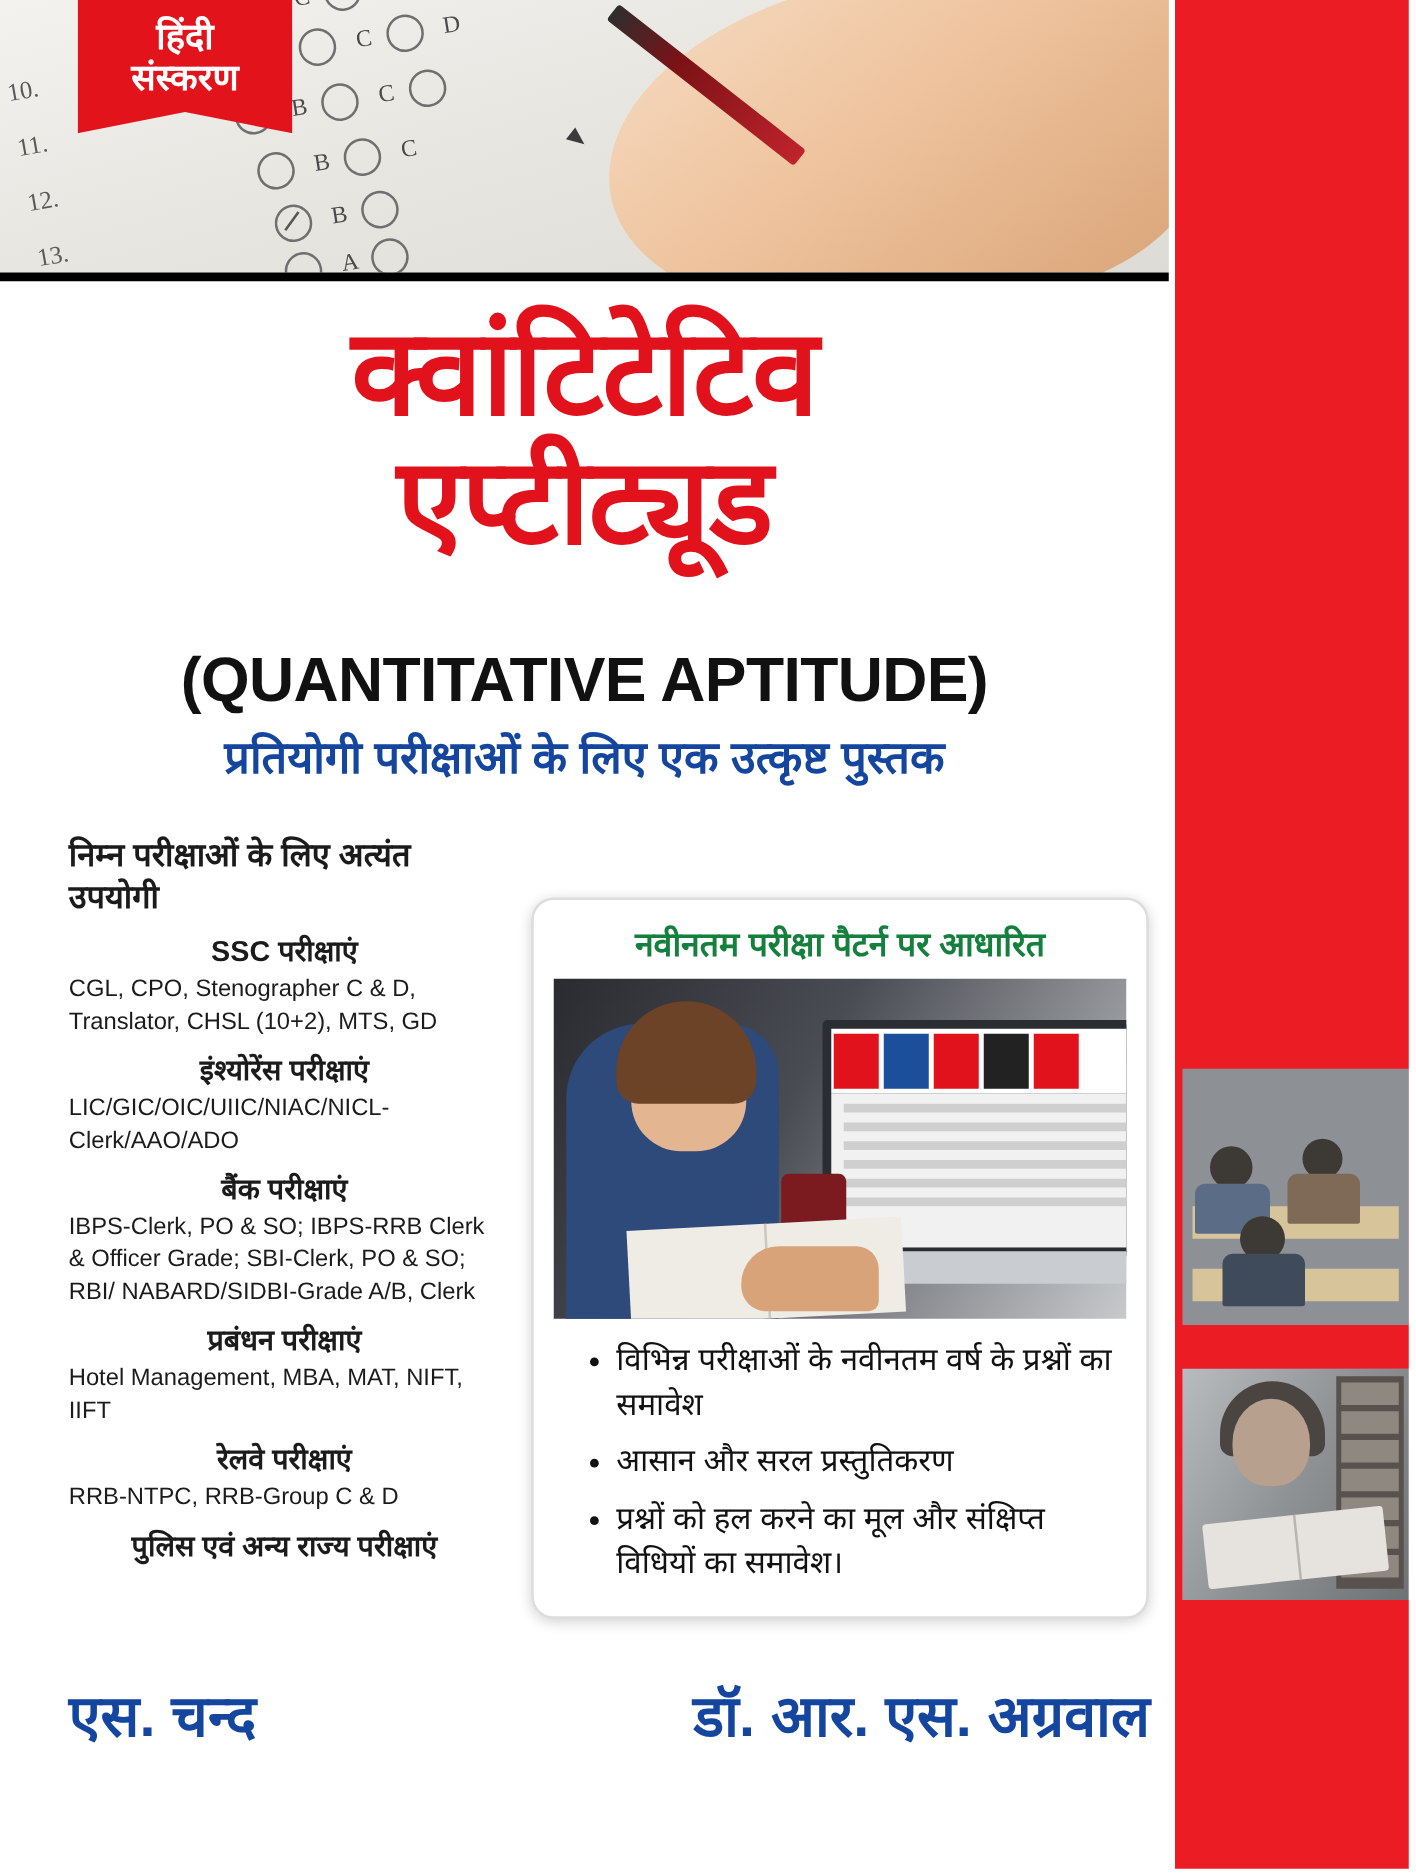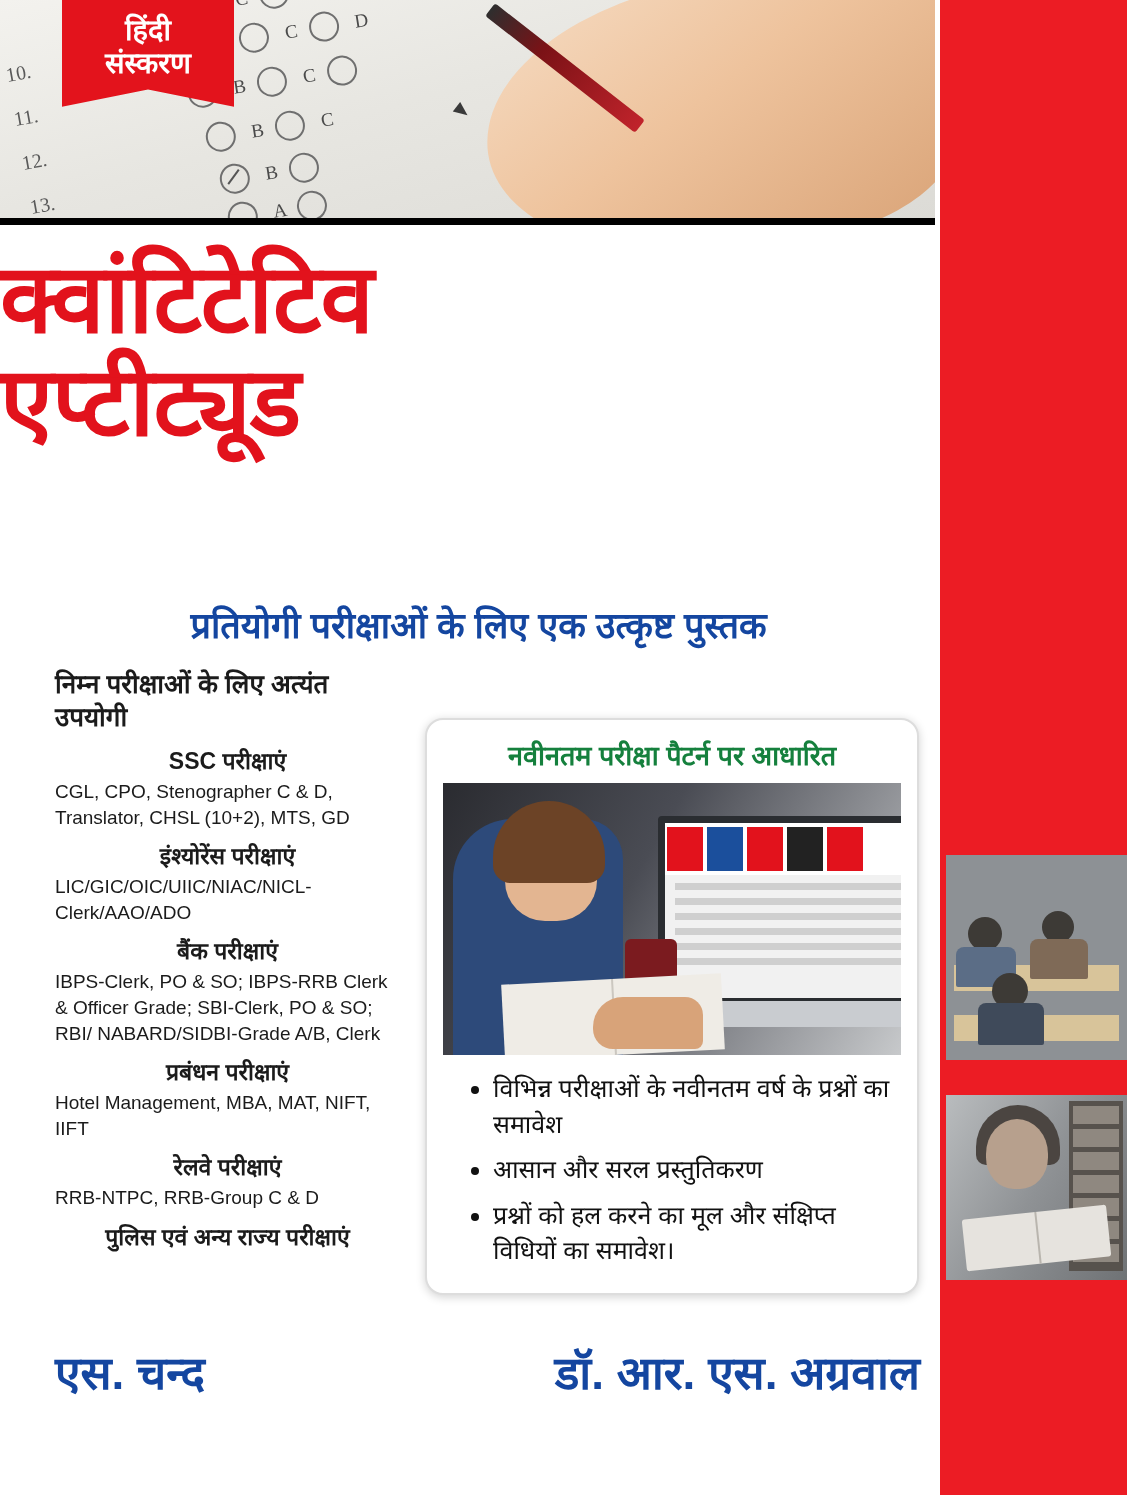--- a/index.html
+++ b/index.html
@@ -162,46 +162,46 @@
     left: 0; top: 218px;
     width: 935px; height: 7px;
     background: #000000;
   }
 
   
   .title-hi {
     position: absolute;
     left: 0; top: 248px;
     width: 935px;
+    text-align: center;
     color: #e2121c;
     font-family: "Liberation Sans", sans-serif;
     font-weight: bold;
     font-size: 96px;
     line-height: 1.07;
     letter-spacing: -1px;
   }
   .title-en {
     position: absolute;
     left: 0; top: 515px;
     width: 935px;
     text-align: center;
     color: #111111;
     font-weight: bold;
     font-size: 50px;
     letter-spacing: -0.5px;
   }
   .subtitle-hi {
     position: absolute;
-    left: 0; top: 600px;
+    left: 0; top: 580px;
     width: 935px;
     text-align: center;
     color: #1446a0;
     font-weight: bold;
     font-size: 36px;
-    padding-left: 11px;
   }
 
   
   .left-col {
     position: absolute;
     left: 55px; top: 668px;
     width: 345px;
     color: #1b1b1b;
   }
   .left-head {
@@ -391,20 +391,21 @@
     <div>हिंदी</div>
     <div>संस्करण</div>
   </div>
 
   <div class="band-rule"></div>
 
   <div class="title-hi">
     <div>क्वांटिटेटिव</div>
     <div>एप्टीट्यूड</div>
   </div>
+  <div class="title-en">(QUANTITATIVE APTITUDE)</div>
   <div class="subtitle-hi">प्रतियोगी परीक्षाओं के लिए एक उत्कृष्ट पुस्तक</div>
 
   <div class="left-col">
     <div class="left-head">निम्न परीक्षाओं के लिए अत्यंत उपयोगी</div>
 
     <div class="grp">
       <div class="grp-title">SSC परीक्षाएं</div>
       <div class="grp-body">CGL, CPO, Stenographer C &amp; D, Translator, CHSL (10+2), MTS, GD</div>
     </div>
     <div class="grp">

